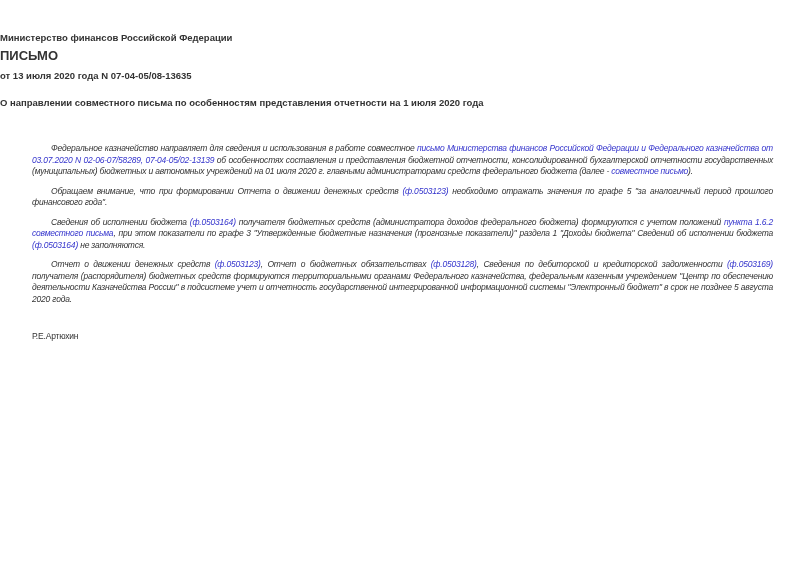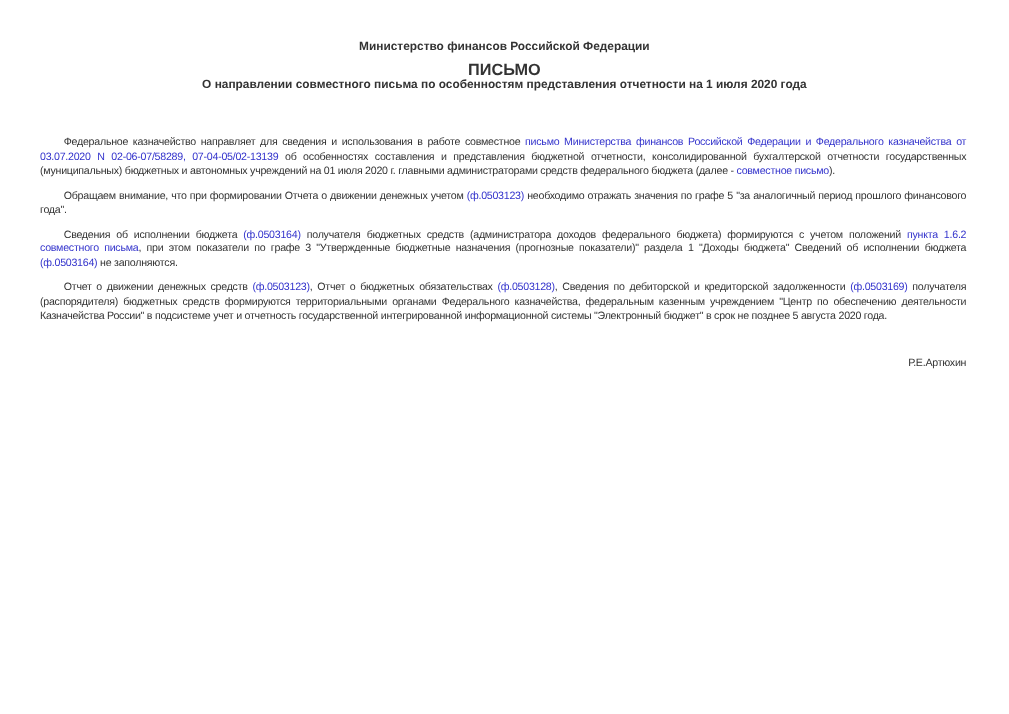--- a/index.html
+++ b/index.html
@@ -10,66 +10,66 @@
   html,body{margin:0;padding:0;background:#fff;}
   .doc{
     width:807px;height:571px;background:var(--page-bg);
     font-family:"Liberation Sans","DejaVu Sans",sans-serif;
     color:var(--text-color);
     position:relative;overflow:hidden;
     box-sizing:border-box;
   }
   .header{
     padding-top:32px;
-    text-align:center;
     font-weight:bold;
   }
   .org{
     font-size:9.5px;line-height:12px;letter-spacing:0;
   }
   .doc-type{
     font-size:13px;line-height:12px;margin-top:6px;
   }
   .doc-date{
     font-size:9.5px;line-height:12px;margin-top:8px;
   }
   .subject{
-    font-size:9.5px;line-height:12px;
+    font-size:9.5px;line-height:12px;margin-top:15px;
   }
   .body{
     margin:34px 34px 0 32px;
     font-size:8.5px;line-height:11.5px;letter-spacing:-0.2px;
     text-align:justify;
   }
   .para{
     margin:0 0 8px 0;
     text-indent:19px;
+    font-style:italic;
   }
   .doc-link{
     color:var(--link-color);
     text-decoration:none;
     cursor:pointer;
   }
   .signature{
     margin:26px 34px 0 32px;
     font-size:8.5px;line-height:11.5px;letter-spacing:-0.2px;
-    text-align:right;
   }
 </style>
 </head>
 <body>
 
 <div class="doc">
   <div class="header">
     <div class="org">Министерство финансов Российской Федерации</div>
     <div class="doc-type">ПИСЬМО</div>
+    <div class="doc-date">от 13 июля 2020 года N 07-04-05/08-13635</div>
     <div class="subject">О направлении совместного письма по особенностям представления отчетности на 1 июля 2020 года</div>
   </div>
 
   <div class="body" id="body-paragraphs">
       <p class="para"><span>Федеральное казначейство направляет для сведения и использования в работе совместное </span><a class="doc-link">письмо Министерства финансов Российской Федерации и Федерального казначейства от 03.07.2020 N 02-06-07/58289, 07-04-05/02-13139</a><span> об особенностях составления и представления бюджетной отчетности, консолидированной бухгалтерской отчетности государственных (муниципальных) бюджетных и автономных учреждений на 01 июля 2020 г. главными администраторами средств федерального бюджета (далее - </span><a class="doc-link">совместное письмо</a><span>).</span></p>
-      <p class="para"><span>Обращаем внимание, что при формировании Отчета о движении денежных учетом </span><a class="doc-link">(ф.0503123)</a><span> необходимо отражать значения по графе 5 "за аналогичный период прошлого финансового года".</span></p>
+      <p class="para"><span>Обращаем внимание, что при формировании Отчета о движении денежных средств </span><a class="doc-link">(ф.0503123)</a><span> необходимо отражать значения по графе 5 "за аналогичный период прошлого финансового года".</span></p>
       <p class="para"><span>Сведения об исполнении бюджета </span><a class="doc-link">(ф.0503164)</a><span> получателя бюджетных средств (администратора доходов федерального бюджета) формируются с учетом положений </span><a class="doc-link">пункта 1.6.2 совместного письма</a><span>, при этом показатели по графе 3 "Утвержденные бюджетные назначения (прогнозные показатели)" раздела 1 "Доходы бюджета" Сведений об исполнении бюджета </span><a class="doc-link">(ф.0503164)</a><span> не заполняются.</span></p>
       <p class="para"><span>Отчет о движении денежных средств </span><a class="doc-link">(ф.0503123)</a><span>, Отчет о бюджетных обязательствах </span><a class="doc-link">(ф.0503128)</a><span>, Сведения по дебиторской и кредиторской задолженности </span><a class="doc-link">(ф.0503169)</a><span> получателя (распорядителя) бюджетных средств формируются территориальными органами Федерального казначейства, федеральным казенным учреждением "Центр по обеспечению деятельности Казначейства России" в подсистеме учет и отчетность государственной интегрированной информационной системы "Электронный бюджет" в срок не позднее 5 августа 2020 года.</span></p>
     </div>
 
   <div class="signature">Р.Е.Артюхин</div>
 </div>
 
 </body></html>

